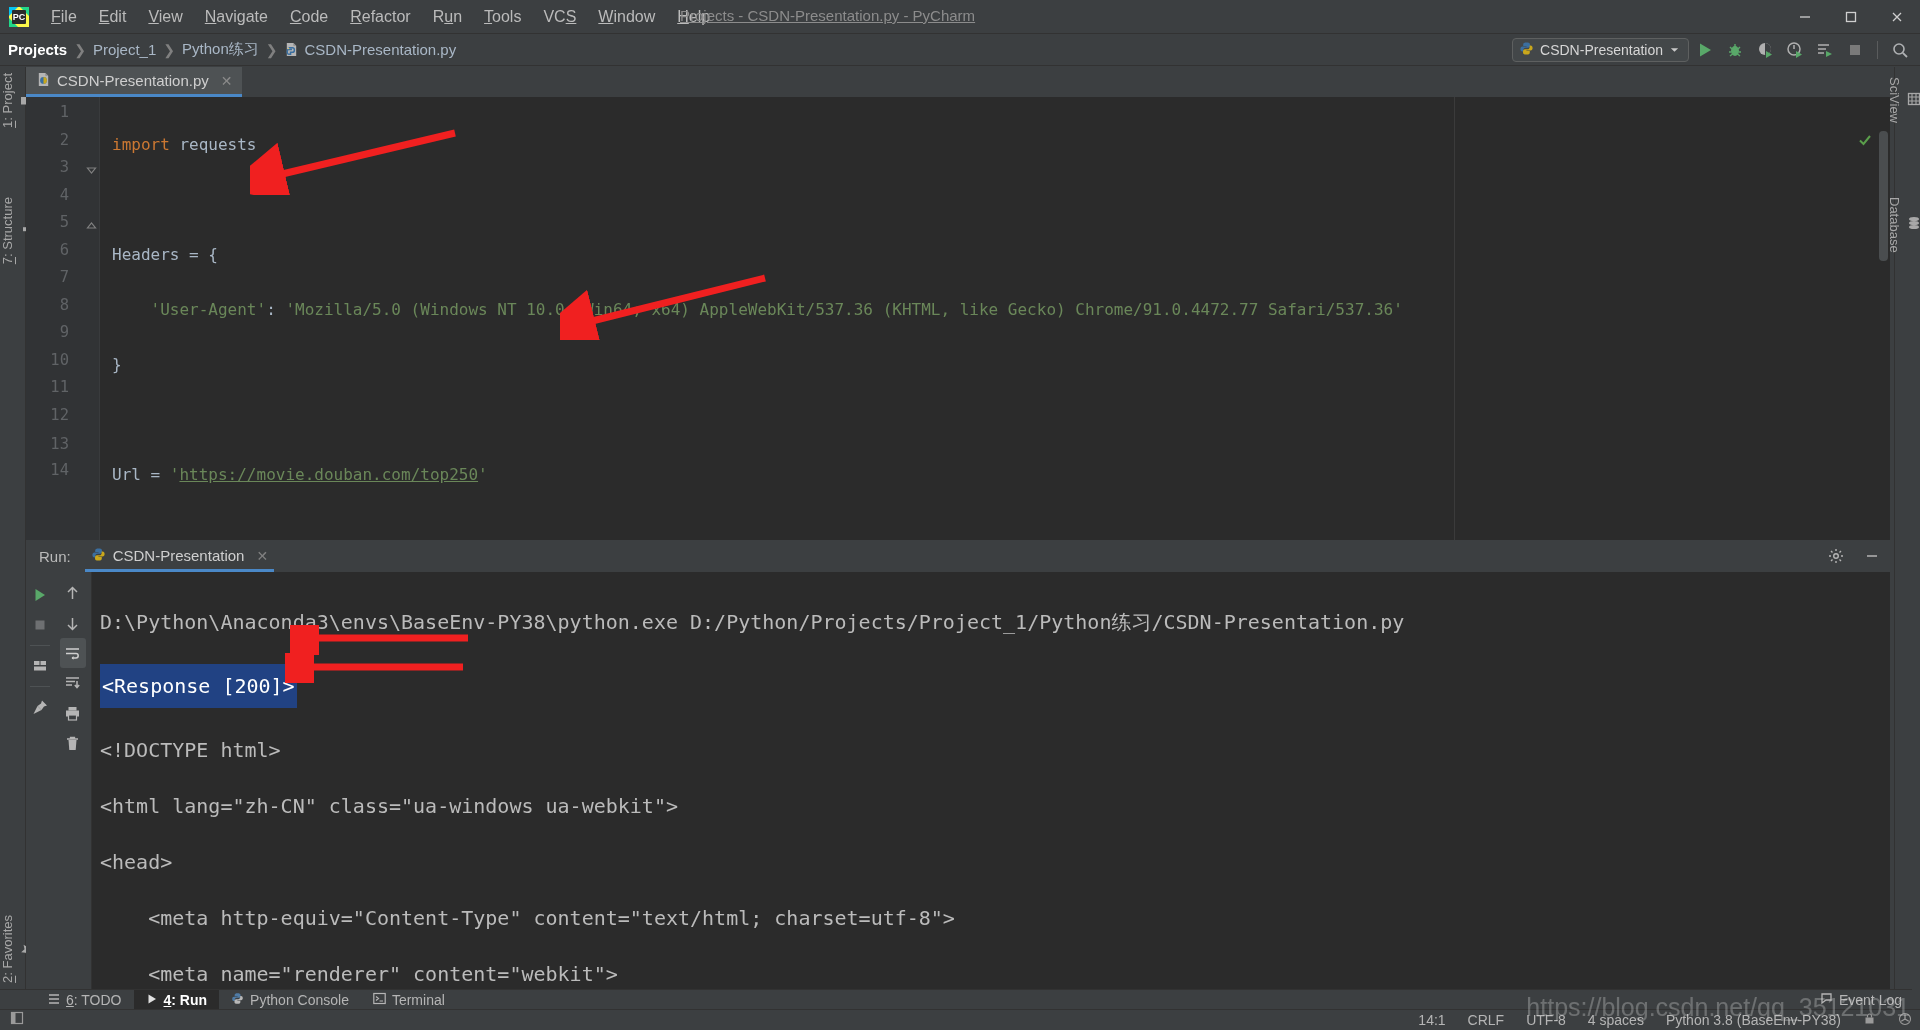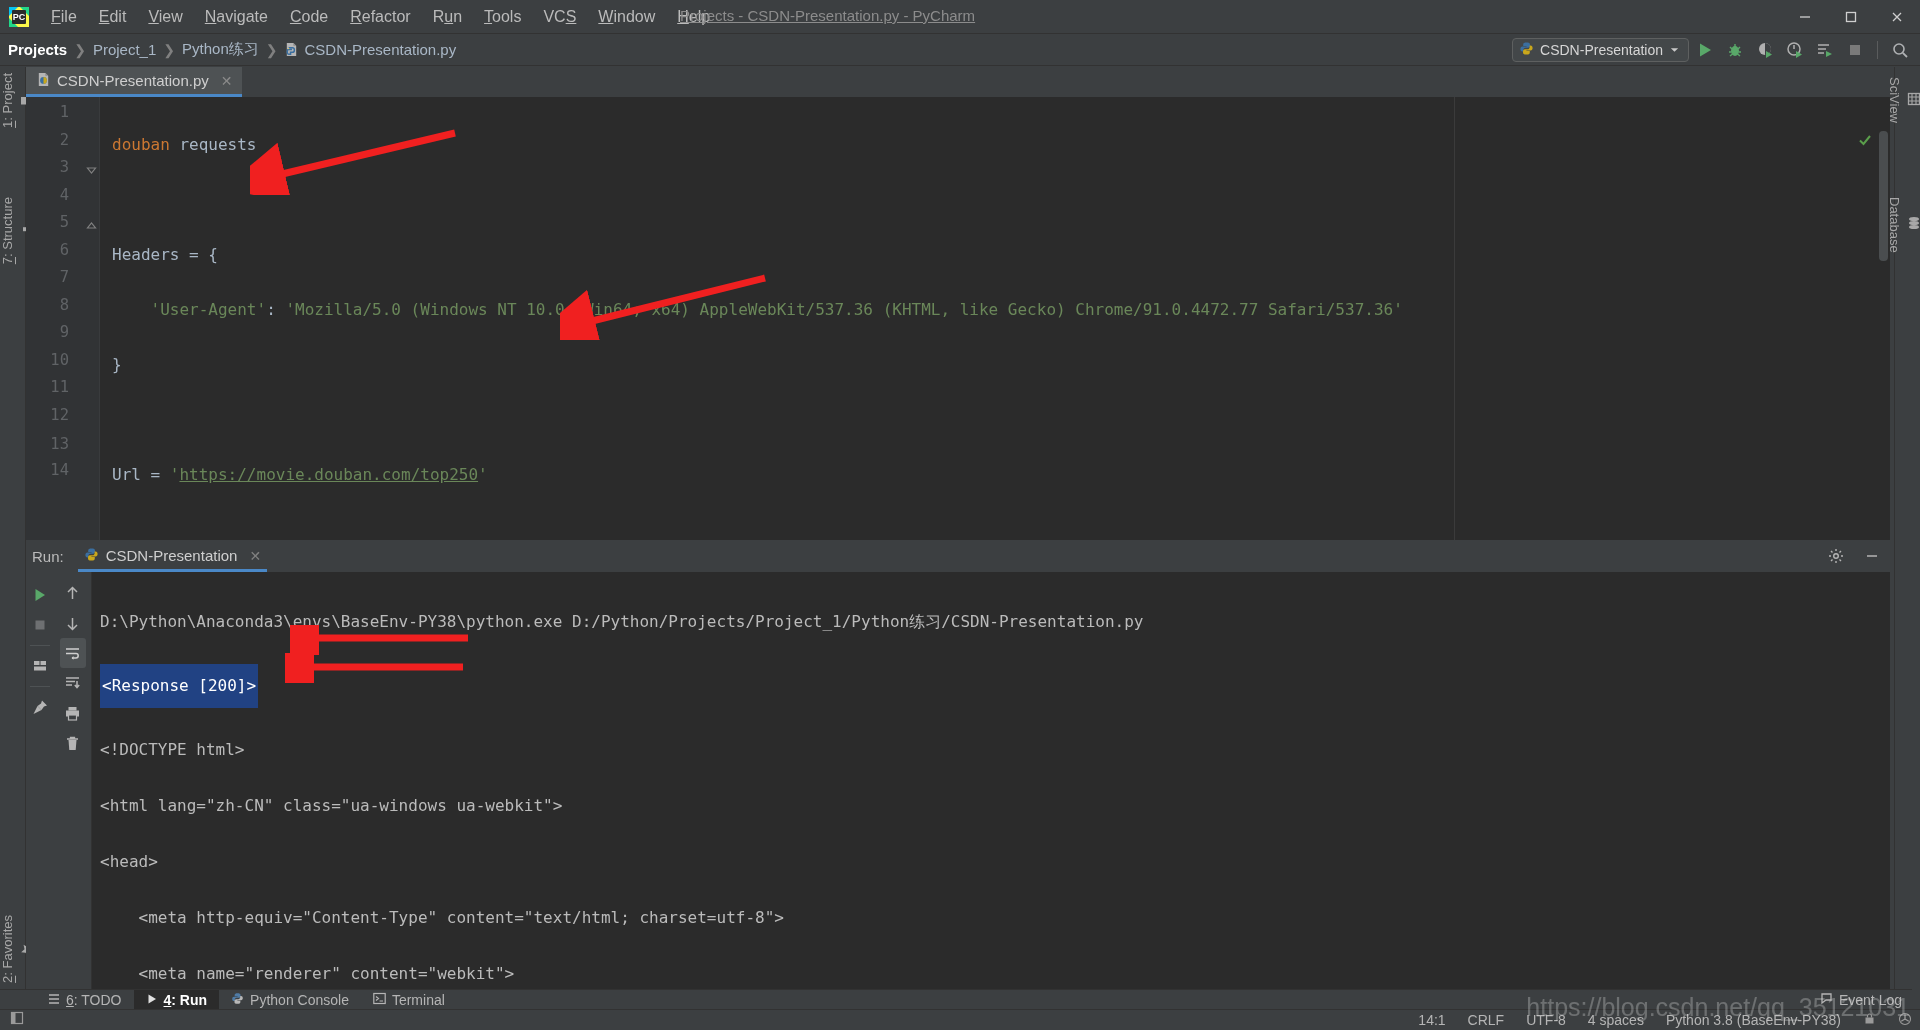--- a/index.html
+++ b/index.html
@@ -118,21 +118,21 @@
     position: absolute; right: 2px; top: 4px; width: 9px; height: 130px;
     background: #4a4d4f; border-radius: 4px;
   }
   .check-ok { position: absolute; right: 18px; top: 36px; }
 
   
   .runwin {
     position: absolute; left: 26px; right: 30px; top: 540px; bottom: 41px;
     background: #3c3f41;
   }
-  .run-header { height: 32px; display: flex; align-items: center; position: relative; }
+  .run-header { height: 32px; display: flex; align-items: center; position: relative; margin-left: 7px; }
   .run-label { font-size: 15px; color: #bbbbbb; margin-left: 6px; margin-right: 14px; }
   .run-tab {
     display: flex; align-items: center; gap: 7px; font-size: 15px; color: #cfcfcf;
     height: 30px; padding: 0 6px; border-bottom: 3px solid #4a88c7; margin-top: 2px;
   }
   .run-tab .x { color: #808080; font-size: 14px; margin-left: 5px; }
   .run-hdr-right { position: absolute; right: 4px; top: 0; height: 32px; display: flex; align-items: center; gap: 8px; }
   .run-body { position: absolute; left: 0; right: 0; top: 32px; bottom: 0; background: #2b2b2b; }
   .run-sidebar {
     position: absolute; left: 0; top: 0; bottom: 0; width: 28px; background: #3c3f41;
@@ -141,21 +141,21 @@
   .run-sidebar2 {
     position: absolute; left: 28px; top: 0; bottom: 0; width: 38px; background: #3c3f41;
     display: flex; flex-direction: column; align-items: center; padding-top: 6px;
     border-right: 1px solid #323232;
   }
   .sb-btn { width: 26px; height: 30px; display: flex; align-items: center; justify-content: center; }
   .sb-btn.sel { background: #4e5254; border-radius: 3px; }
   .sb-div { width: 20px; height: 1px; background: #4e5254; margin: 5px 0; }
   .console {
     position: absolute; left: 66px; right: 14px; top: 0; bottom: 0;
-    font-family: "DejaVu Sans Mono", monospace; font-size: 16px; line-height: 28px;
+    font-family: "DejaVu Sans Mono", monospace; font-size: 20px; line-height: 28px;
     color: #bbbbbb; white-space: pre; padding: 8px 0 0 8px; overflow: hidden;
   }
   .console .sel-line { background: #214283; color: #ffffff; display: inline-block; padding: 8px 2px; }
   .run-scroll { position: absolute; right: 0; top: 32px; bottom: 0; width: 14px; background: #2b2b2b; }
 
   
   .bottombar {
     position: absolute; left: 0; right: 8px; bottom: 21px; height: 20px;
     background: #3c3f41; display: flex; align-items: center; padding-left: 36px;
     border-top: 1px solid #323232;
@@ -405,21 +405,21 @@
             </svg>
         </div>
         <div class="fold" style="top:120px;">
           <svg width="11" height="11" viewBox="0 0 11 11">
               <path d="M1.5 8 h8 L5.5 3 Z" fill="none" stroke="#808080" stroke-width="1.2"></path>
             </svg>
         </div>
       </div>
 
       <div class="codelines">
-<div class="ln"><span class="kw">douban</span><span class="id"> requests</span></div>
+<div class="ln"><span class="kw">import</span><span class="id"> requests</span></div>
 <div class="ln"></div>
 <div class="ln"><span class="id">Headers = {</span></div>
 <div class="ln"><span class="id">    </span><span class="str">'User-Agent'</span><span class="id">: </span><span class="str">'Mozilla/5.0 (Windows NT 10.0; Win64; x64) AppleWebKit/537.36 (KHTML, like Gecko) Chrome/91.0.4472.77 Safari/537.36'</span></div>
 <div class="ln"><span class="id">}</span></div>
 <div class="ln"></div>
 <div class="ln"><span class="id">Url = </span><span class="str">'</span><span class="url">https://movie.douban.com/top250</span><span class="str">'</span></div>
 <div class="ln"></div>
 
 
 

